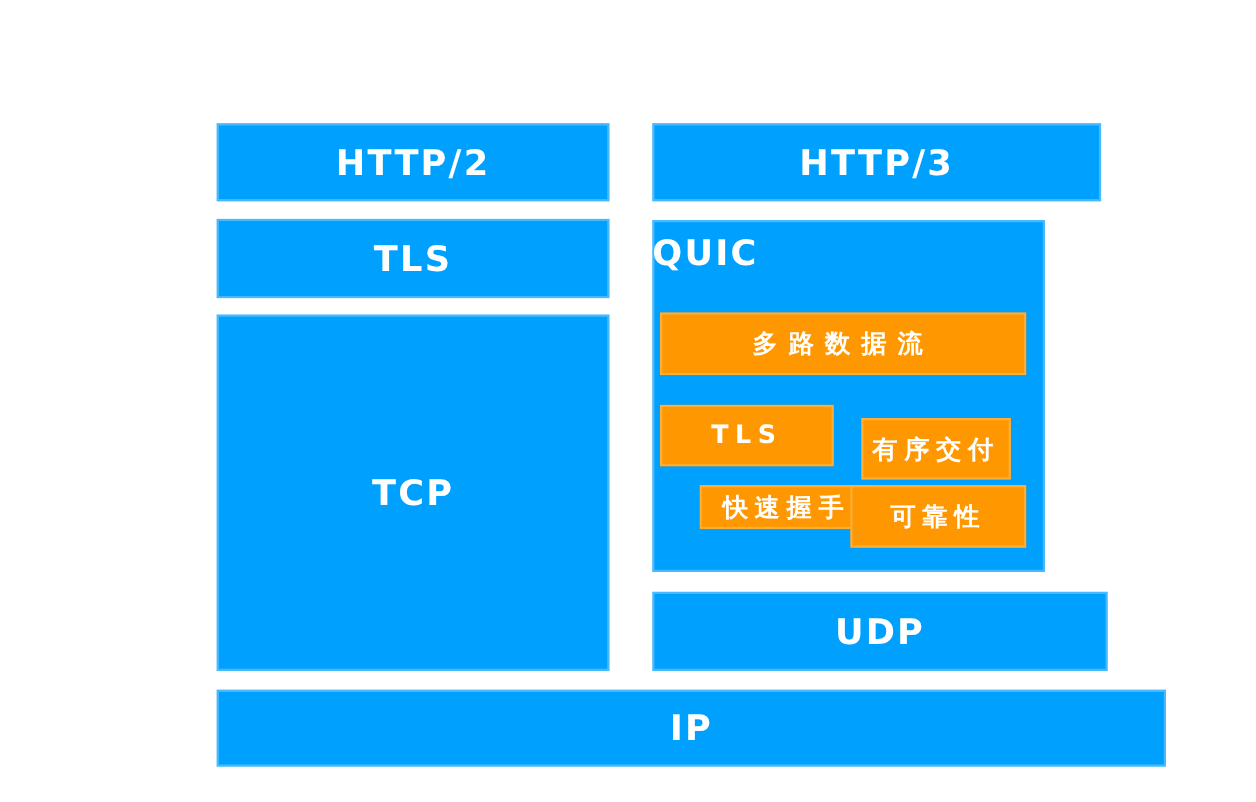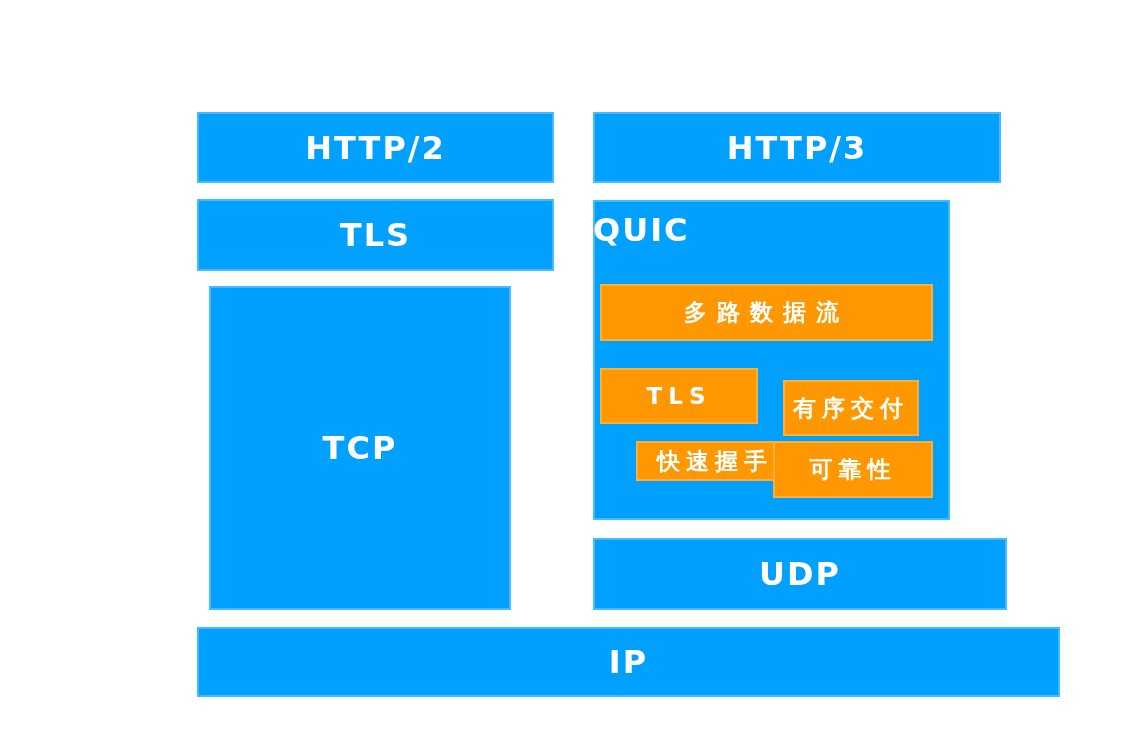--- a/index.html
+++ b/index.html
@@ -50,21 +50,21 @@
     font-size: 23px;
     letter-spacing: 6px;
     white-space: nowrap;
     user-select: none;
   }
   .feature-label.wide { letter-spacing: 10px; }
 
   
   .http2 { left: 197px; top: 112px; width: 357px; height: 71px; }
   .tls-left { left: 197px; top: 199px; width: 357px; height: 72px; }
-  .tcp { left: 197px; top: 286px; width: 302px; height: 324px; margin-left: 12px; }
+  .tcp { left: 197px; top: 286px; width: 357px; height: 324px; }
 
   
   .http3 { left: 593px; top: 112px; width: 408px; height: 71px; }
   .quic { left: 593px; top: 200px; width: 357px; height: 320px; display: block; }
   .quic-title {
     position: absolute;
     top: 11px;
     left: 0;
     width: 100%;
     text-align: left;

